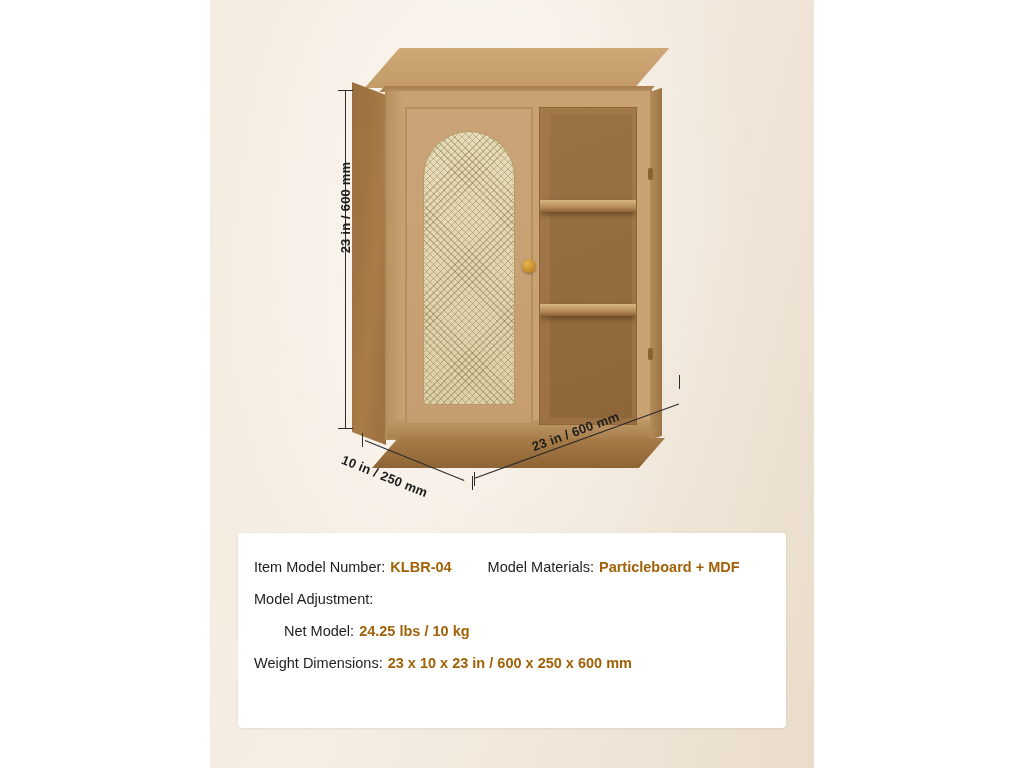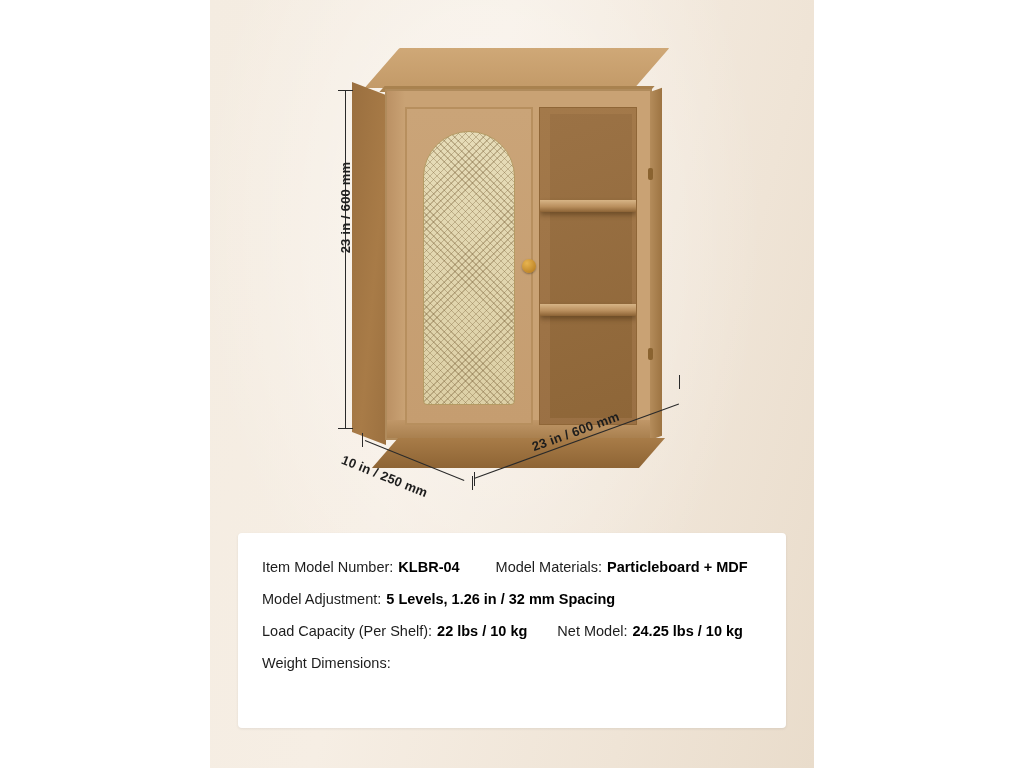--- a/index.html
+++ b/index.html
@@ -242,40 +242,40 @@
   .spec-card {
     position: absolute;
     left: 238px;
     top: 533px;
     width: 548px;
     height: 195px;
     background: #ffffff;
     border-radius: 4px;
     box-shadow: 0 1px 3px rgba(0,0,0,0.08);
     box-sizing: border-box;
-    padding: 26px 24px 0 24px;
+    padding: 26px 24px 0 16px;
   }
   .spec-row {
     display: flex;
     align-items: baseline;
     margin-bottom: 16px;
     font-size: 14.5px;
     color: #1d1d1d;
     white-space: nowrap;
   }
   .spec-group {
     display: flex;
     align-items: baseline;
   }
   .spec-key {
     color: #1d1d1d;
     font-weight: normal;
   }
   .spec-val {
-    color: #000000;
+    color: #a16207;
     font-weight: bold;
     margin-left: 5px;
   }
   .gap-lg { width: 36px; }
   .gap-md { width: 30px; }
 </style>
 </head>
 <body>
 
 <div class="canvas">
@@ -341,36 +341,32 @@
       <div class="gap-lg"></div>
       <div class="spec-group">
         <span class="spec-key">Model Materials:</span>
         <span class="spec-val">Particleboard + MDF</span>
       </div>
     </div>
 
     <div class="spec-row">
       <div class="spec-group">
         <span class="spec-key">Model Adjustment:</span>
-        <span class="spec-val">5 Levels, 1.26 in / 32 mm Spacing</span>
       </div>
     </div>
 
     <div class="spec-row">
-      <div class="spec-group">
-        <span class="spec-key">Load Capacity (Per Shelf):</span>
-        <span class="spec-val">22 lbs / 10 kg</span>
-      </div>
       <div class="gap-md"></div>
       <div class="spec-group">
         <span class="spec-key">Net Model:</span>
         <span class="spec-val">24.25 lbs / 10 kg</span>
       </div>
     </div>
 
     <div class="spec-row">
       <div class="spec-group">
         <span class="spec-key">Weight Dimensions:</span>
+        <span class="spec-val">23 x 10 x 23 in / 600 x 250 x 600 mm</span>
       </div>
     </div>
 
   </div>
 </div>
 
 </body></html>

